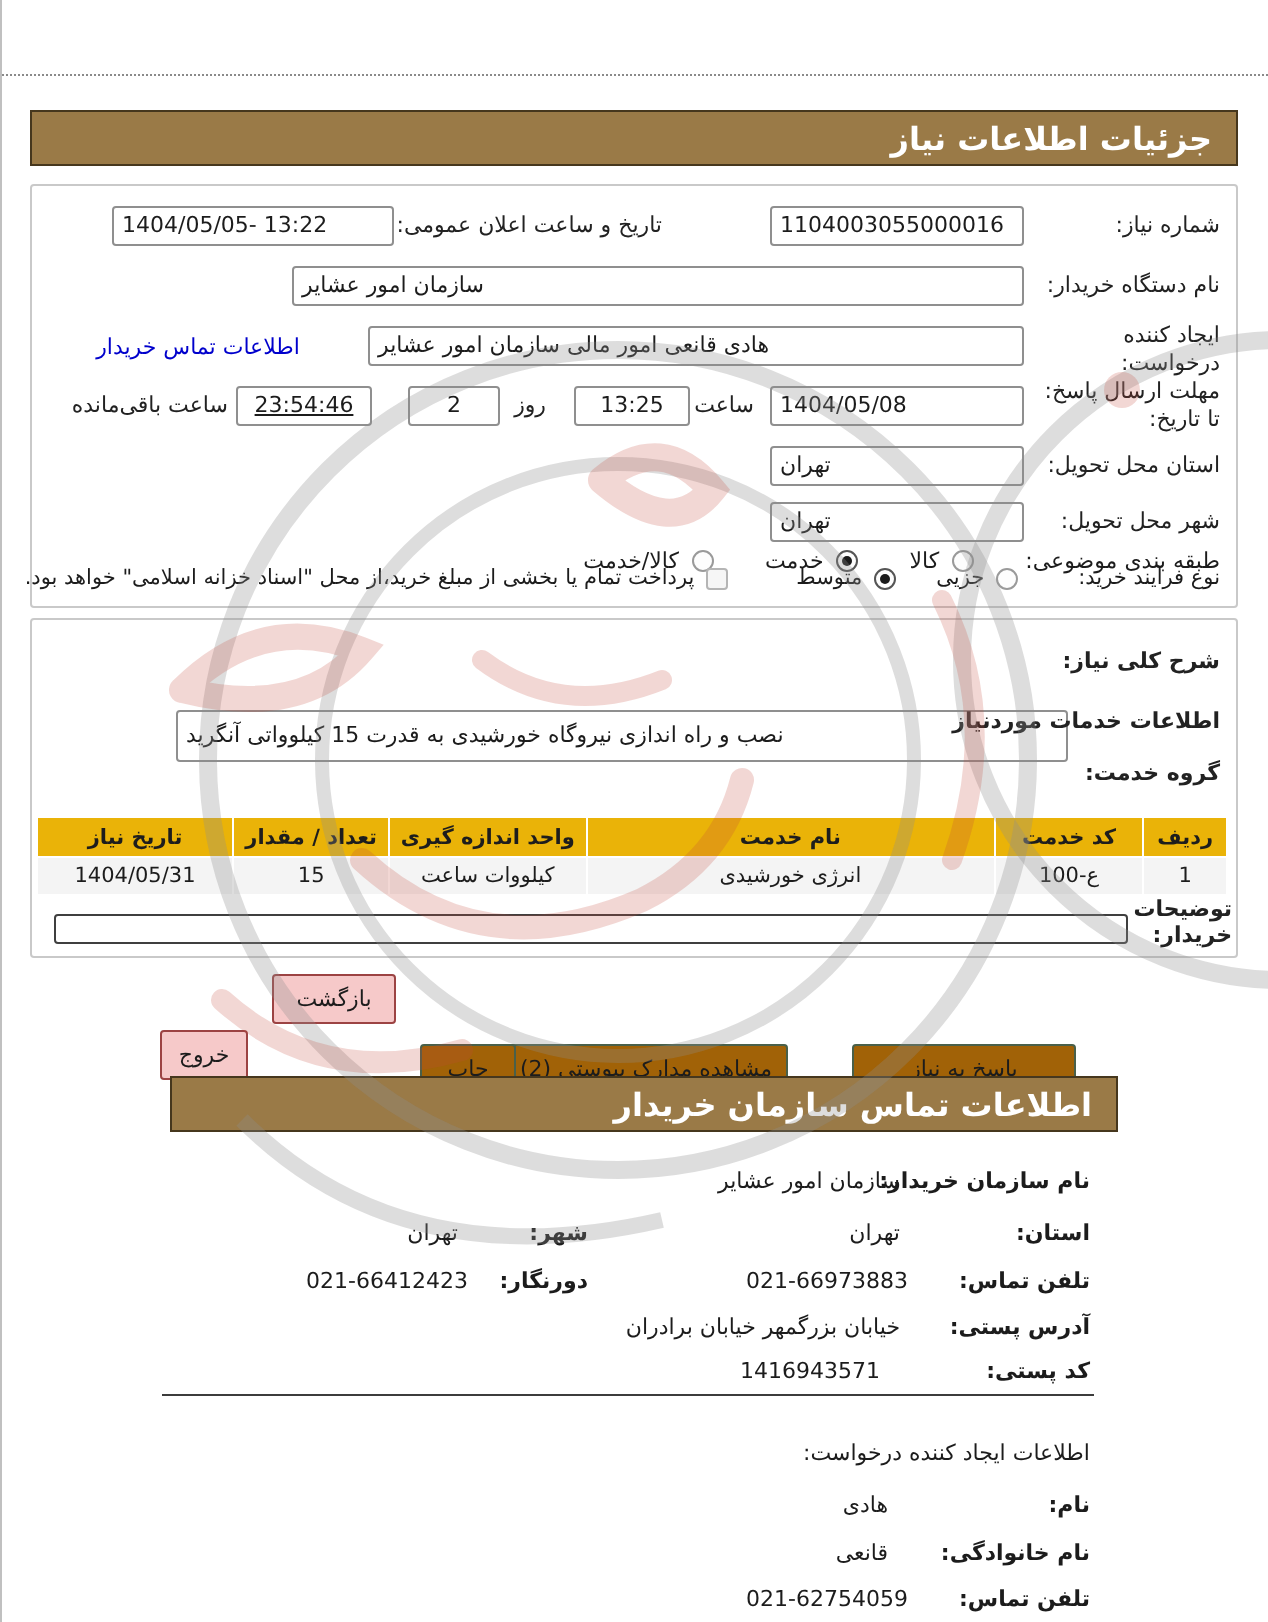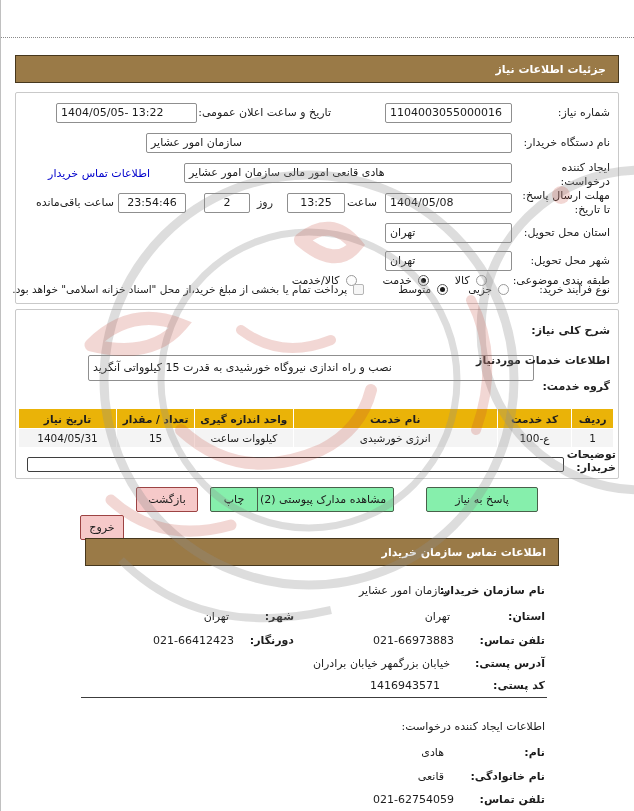--- a/index.html
+++ b/index.html
@@ -1,19 +1,19 @@
 <!DOCTYPE html>
 <html lang="fa" dir="rtl"><head>
 <meta charset="utf-8">
 <style>
   html,body{margin:0;padding:0;background:#fff;}
   body{width:634px;height:811px;overflow:hidden;font-family:"DejaVu Sans",sans-serif;font-size:11px;color:#1c1c1c;direction:rtl;}
   .page{position:relative;width:634px;height:811px;background:#fff;border-left:1px solid #c0c0c0;box-sizing:border-box;}
   .dots{position:absolute;top:37px;left:0;right:0;border-top:1px dotted #8a8a8a;height:0;}
-  .bar{position:absolute;height:28px;background:#9a7a47;border:1px solid #46371d;color:#fff;font-weight:bold;font-size:11px;line-height:28px;padding-right:12px;box-sizing:border-box;}
+  .bar{position:absolute;height:28px;background:#9a7a47;border:1px solid #46371d;color:#fff;font-weight:bold;font-size:16px;line-height:28px;padding-right:12px;box-sizing:border-box;}
   .bar1{left:14px;top:55px;width:604px;}
   .bar2{left:84px;top:538px;width:474px;}
   .panel{position:absolute;border:1px solid #c9c9c9;background:#fff;border-radius:2px;box-sizing:border-box;}
   .panel1{left:14px;top:92px;width:604px;height:212px;}
   .panel2{left:14px;top:309px;width:604px;height:170px;}
   .lbl{position:absolute;white-space:nowrap;color:#222;}
   .lbl-b{font-weight:bold;}
   .box{position:absolute;height:20px;border:1px solid #8f8f8f;background:#fff;box-sizing:border-box;line-height:18px;padding:0 4px;overflow:hidden;white-space:nowrap;border-radius:2px;}
   .box.ta-r{text-align:left;}
   .box.ta-c{text-align:center;}
@@ -21,21 +21,21 @@
   .radio{display:inline-block;width:11px;height:11px;border:1px solid #9a9a9a;border-radius:50%;background:#fdfdfd;vertical-align:-2px;box-sizing:border-box;}
   .radio.on{border-color:#555;}
   .radio.on::after{content:'';display:block;width:5px;height:5px;border-radius:50%;background:#1a1a1a;margin:2px;}
   .chk{display:inline-block;width:11px;height:11px;border:1px solid #b5b5b5;background:#f6f6f6;vertical-align:-2px;box-sizing:border-box;border-radius:2px;}
   .optrow{position:absolute;display:flex;align-items:center;gap:6px;white-space:nowrap;}
   .optrow .gap{width:14px;}
   table.svc{position:absolute;top:98px;right:4px;width:596px;border-collapse:separate;border-spacing:1px 1px;font-size:10.5px;}
   table.svc th{background:#eab308;color:#1d1d1d;font-weight:bold;height:19px;padding:0 4px;white-space:nowrap;}
   table.svc td{background:#f4f4f4;height:18px;text-align:center;padding:0 4px;white-space:nowrap;}
   .btn{position:absolute;top:487px;height:25px;border:1px solid #4c5c4c;font-size:11px;line-height:23px;text-align:center;box-sizing:border-box;cursor:pointer;border-radius:2px;}
-  .btn.green{background:#86efac;border-color:#49604a;}
+  .btn.green{background:#a16207;border-color:#49604a;margin-top:35px;}
   .btn.pink{background:#f6c9c9;border-color:#9c4343;}
   .clabel{position:absolute;font-weight:bold;text-align:right;white-space:nowrap;}
   .cvalue{position:absolute;text-align:right;white-space:nowrap;}
   .hline{position:absolute;left:80px;top:697px;width:466px;border-top:1px solid #3c3c3c;}
   .wm{position:absolute;left:0;top:0;width:634px;height:811px;pointer-events:none;z-index:5;}
   .content{position:relative;z-index:1;}
   .num{direction:ltr;unicode-bidi:isolate;}
 </style>
 </head>
 <body>
@@ -63,21 +63,21 @@
       <span class="lbl" style="top:68px;right:8px;width:80px;white-space:normal;line-height:14px;">ایجاد کننده درخواست:</span>
       <div class="box ta-r" style="top:70px;right:106px;width:328px;">هادی قانعی امور مالی سازمان امور عشایر</div>
       <span class="lbl link" style="top:74px;right:468px;">اطلاعات تماس خریدار</span>
 
       <span class="lbl" style="top:96px;right:8px;width:92px;white-space:normal;line-height:14px;">مهلت ارسال پاسخ: تا تاریخ:</span>
       <div class="box ta-r" style="top:100px;right:106px;width:127px;"><span class="num">1404/05/08</span></div>
       <span class="lbl" style="top:103px;right:241px;">ساعت</span>
       <div class="box ta-c" style="top:100px;right:273px;width:58px;"><span class="num">13:25</span></div>
       <span class="lbl" style="top:103px;right:345px;">روز</span>
       <div class="box ta-c" style="top:100px;right:368px;width:46px;"><span class="num">2</span></div>
-      <div class="box ta-c" style="top:100px;right:432px;width:68px;"><span class="num">23:54:46</span></div>
+      <div class="box ta-c" style="top:100px;right:432px;width:68px;text-decoration:underline;"><span class="num">23:54:46</span></div>
       <span class="lbl" style="top:103px;right:504px;">ساعت باقی‌مانده</span>
 
       <span class="lbl" style="top:133px;right:8px;">استان محل تحویل:</span>
       <div class="box ta-r" style="top:130px;right:106px;width:127px;">تهران</div>
 
       <span class="lbl" style="top:161px;right:8px;">شهر محل تحویل:</span>
       <div class="box ta-r" style="top:158px;right:106px;width:127px;">تهران</div>
 
       <div class="optrow" style="top:181px;right:8px;">
         <span class="lbl-b" style="font-weight:normal;">طبقه بندی موضوعی:</span>

